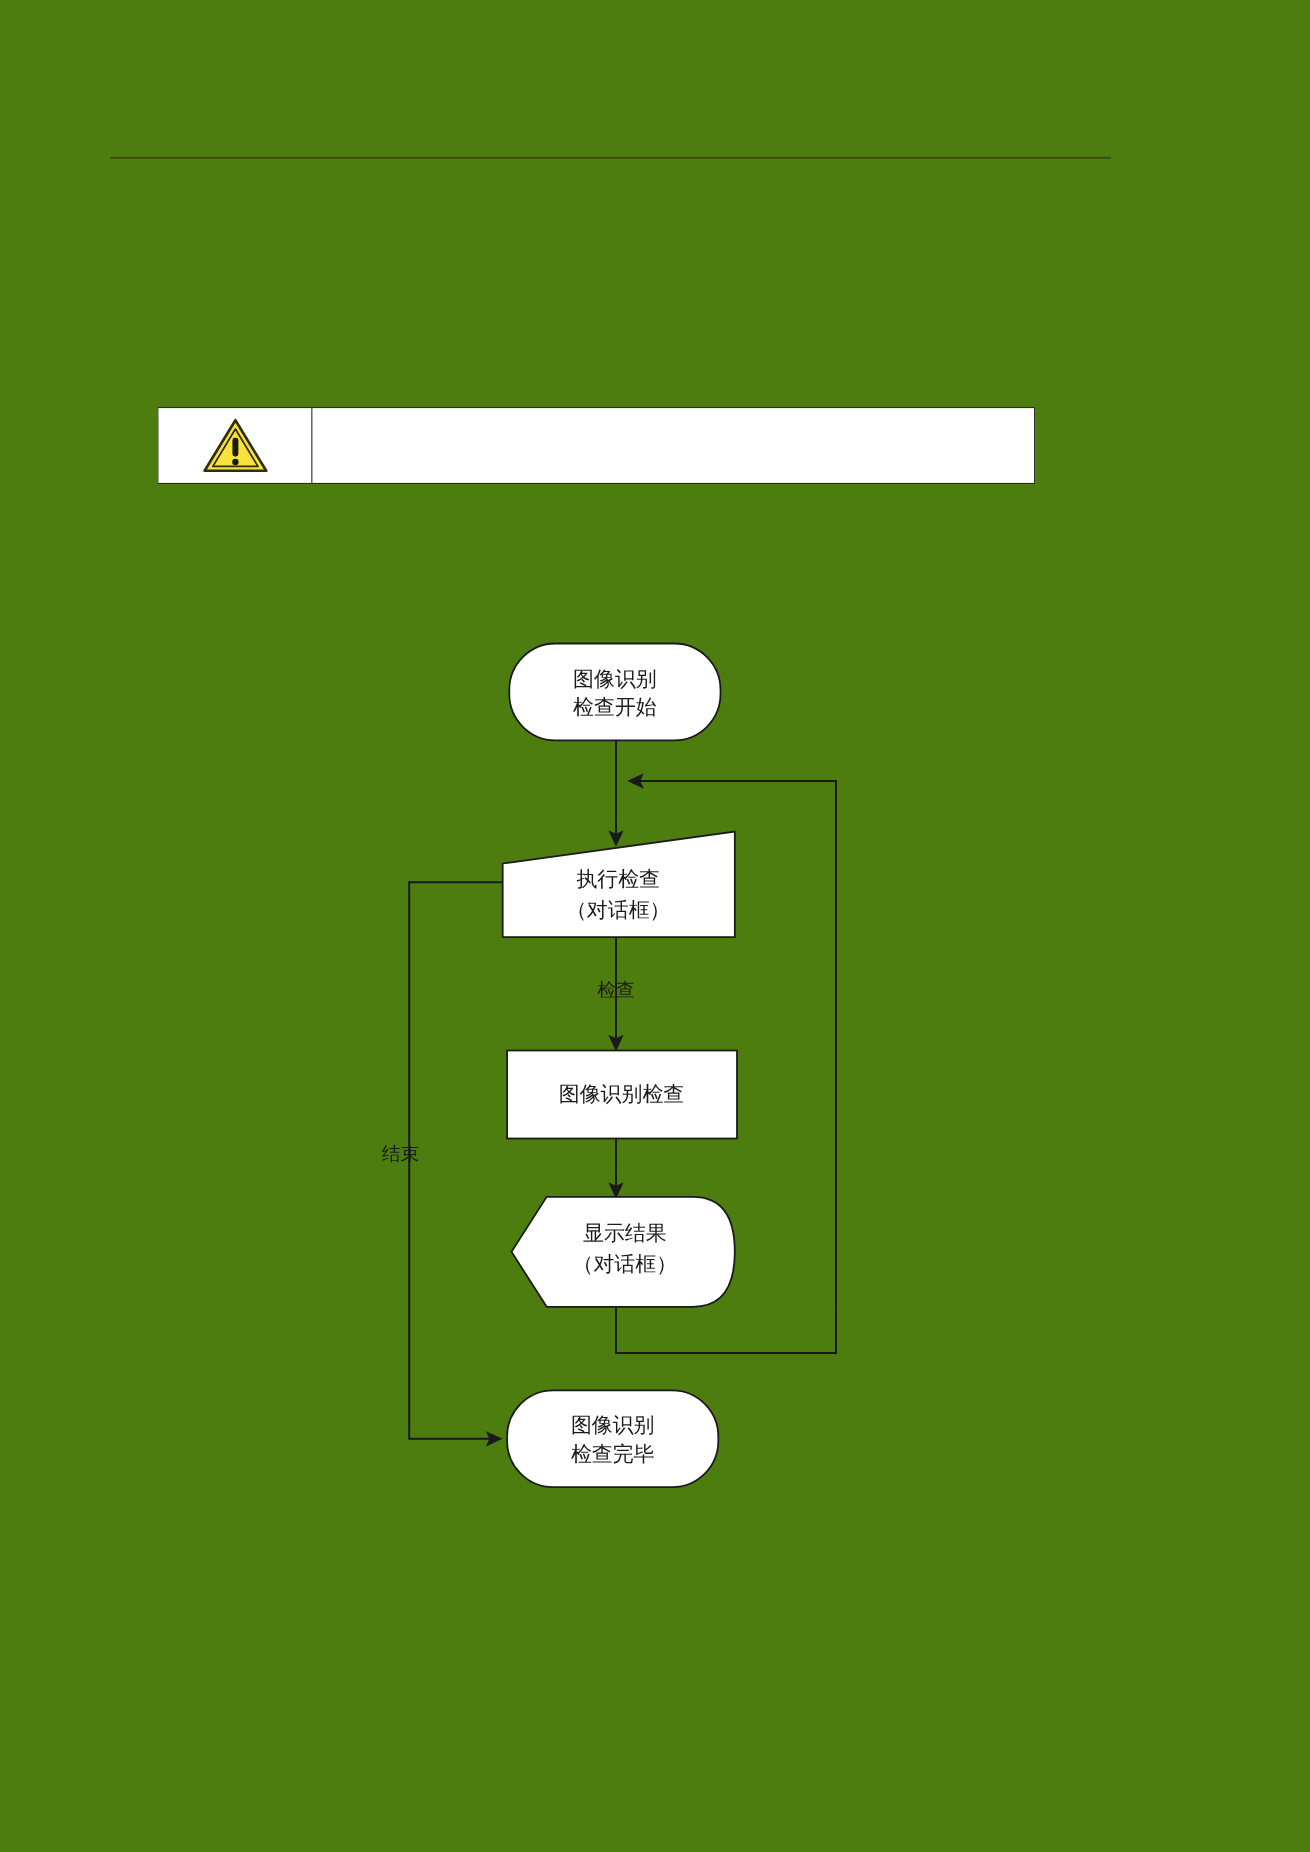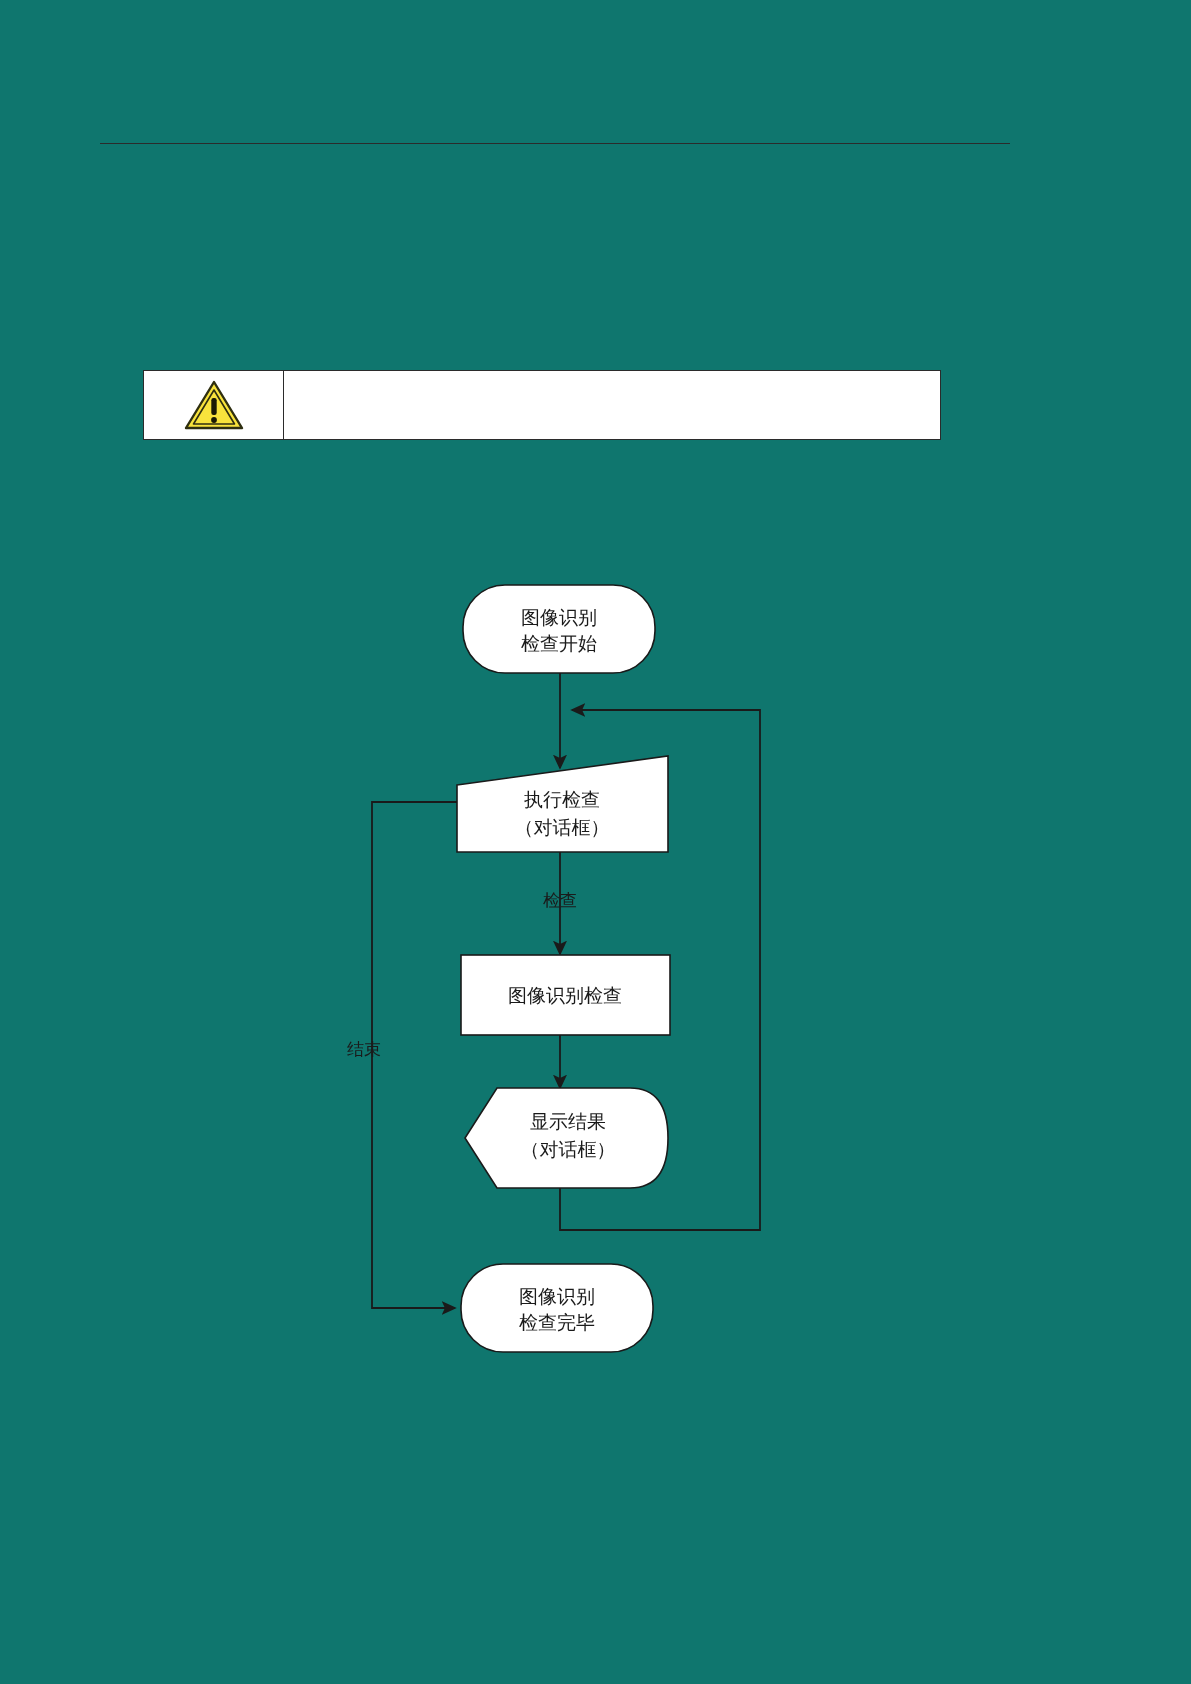--- a/index.html
+++ b/index.html
@@ -12,21 +12,21 @@
     height: 1684px;
     position: relative;
     font-family: "DejaVu Sans", "Liberation Sans", sans-serif;
     color: #1a1a1a;
     overflow: hidden;
   }
 
   #page {
     position: absolute;
     inset: 0;
-    background: #0f766e;
+    background: #4d7c0f;
   }
 
   
   .top-rule {
     position: absolute;
     left: 100px;
     top: 143px;
     width: 910px;
     height: 0;
     border-top: 1.3px solid #2b2b2b;

